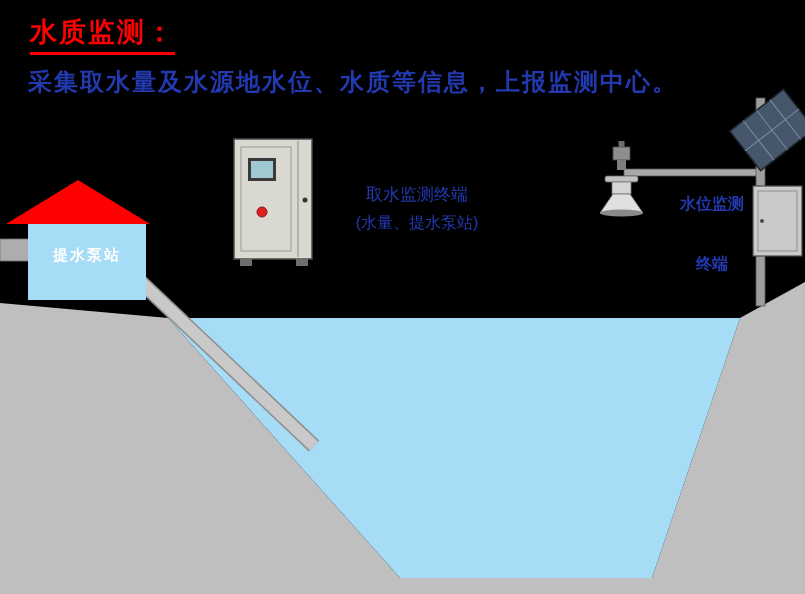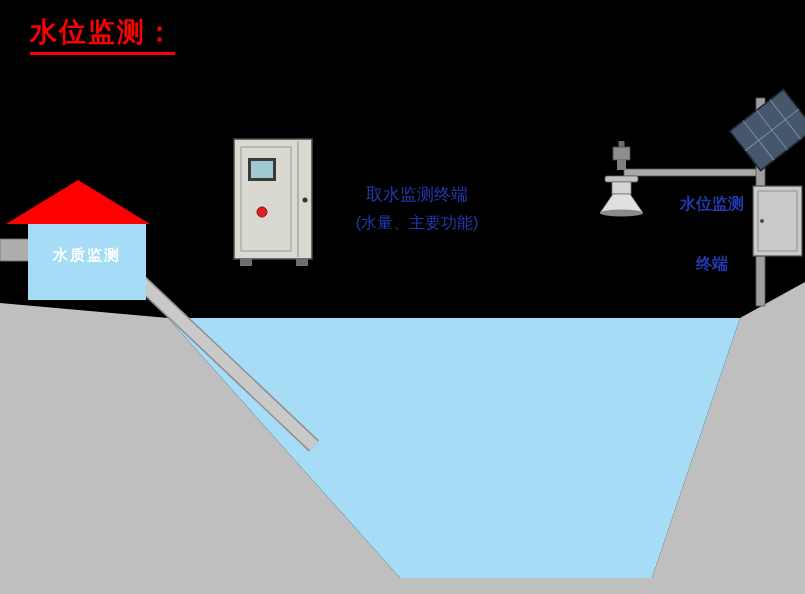--- a/index.html
+++ b/index.html
@@ -104,28 +104,29 @@
       <line x1="17" y1="-25" x2="17" y2="25" stroke="#7A8EA6" stroke-width="1"></line>
     </g>
 
     <g>
       <rect x="753" y="186" width="49" height="70" fill="#CACACA" stroke="#4A4A4A" stroke-width="1.2"></rect>
       <rect x="758" y="191" width="39" height="60" fill="none" stroke="#8E8E8E" stroke-width="1"></rect>
       <circle cx="762" cy="221" r="2" fill="#4A4A4A"></circle>
     </g>
   </svg>
 
-  <div class="txt title">水位监测：</div>
+  <div class="txt title">水质监测：</div>
 
+  <div class="txt description">采集取水量及水源地水位、水质等信息，上报监测中心。</div>
 
-  <div class="txt pump-label">水质监测</div>
+  <div class="txt pump-label">提水泵站</div>
 
   <div class="txt intake-label">
     <span class="l1">取水监测终端</span>
-    <span class="l2">(水量、主要功能)</span>
+    <span class="l2">(水量、提水泵站)</span>
   </div>
 
   <div class="txt level-label">
     <span class="l1">水位监测</span>
     <span class="l2">终端</span>
   </div>
 
 </div>
 
 </body></html>

